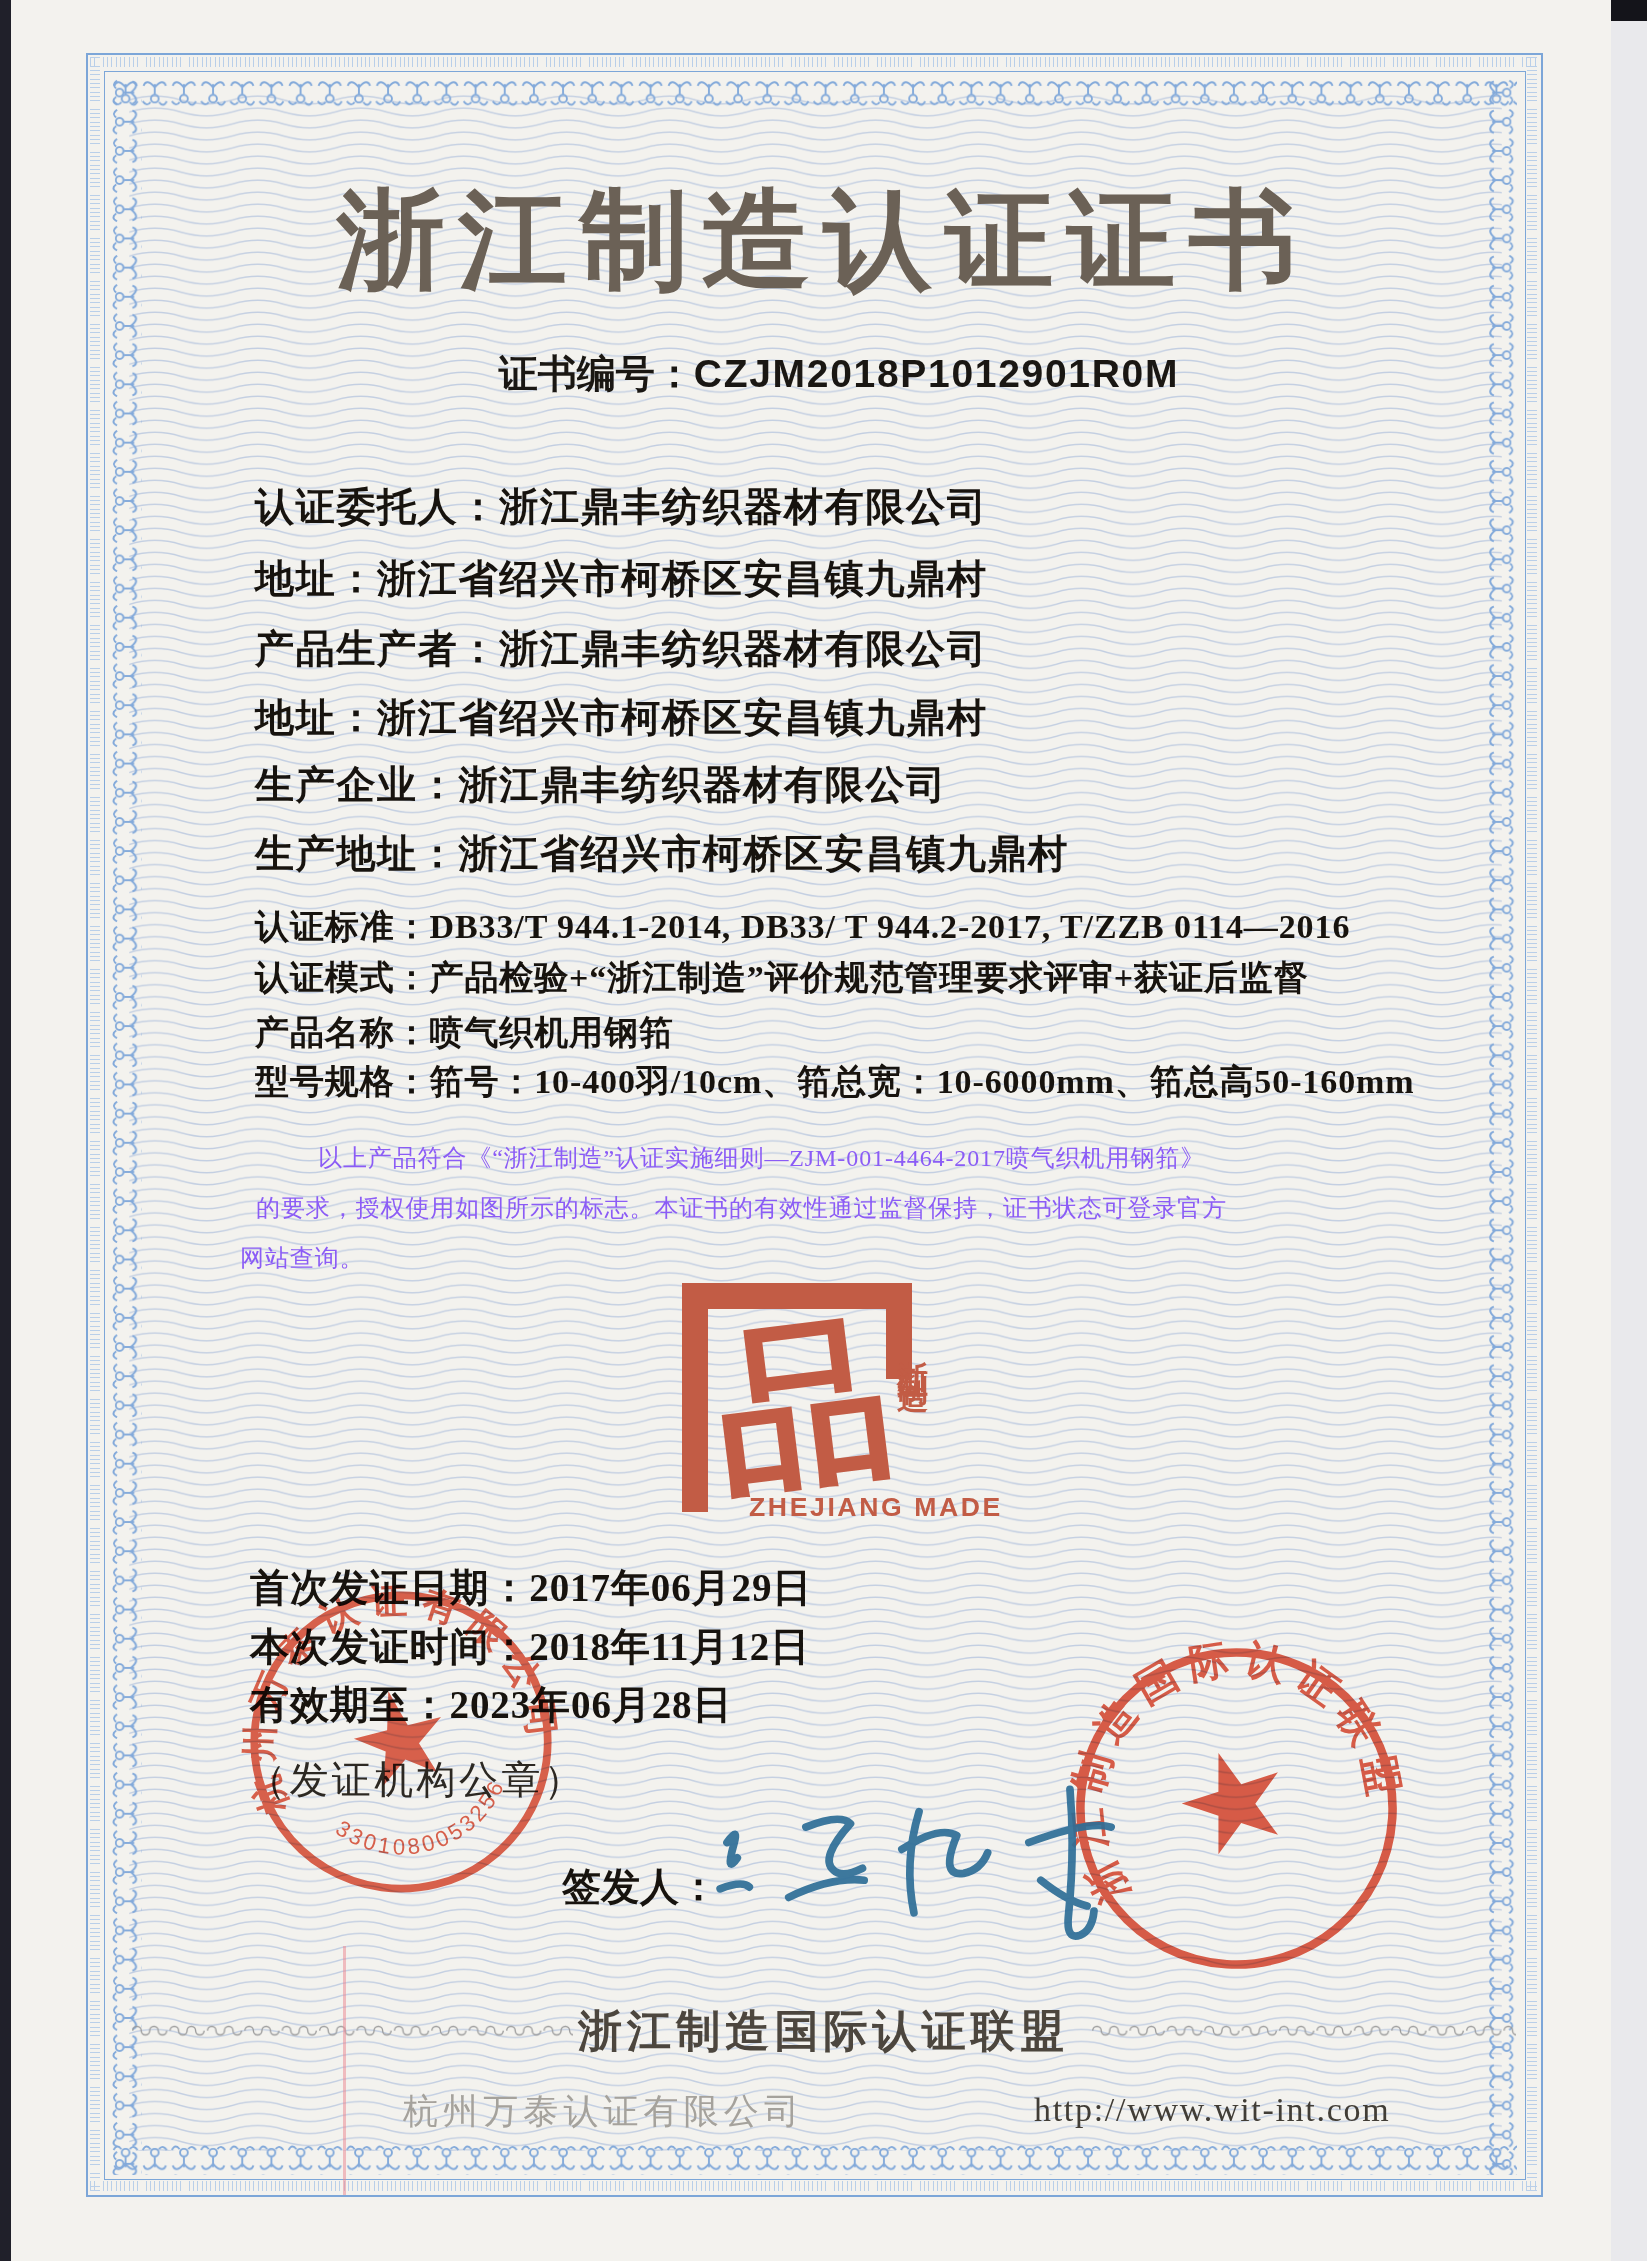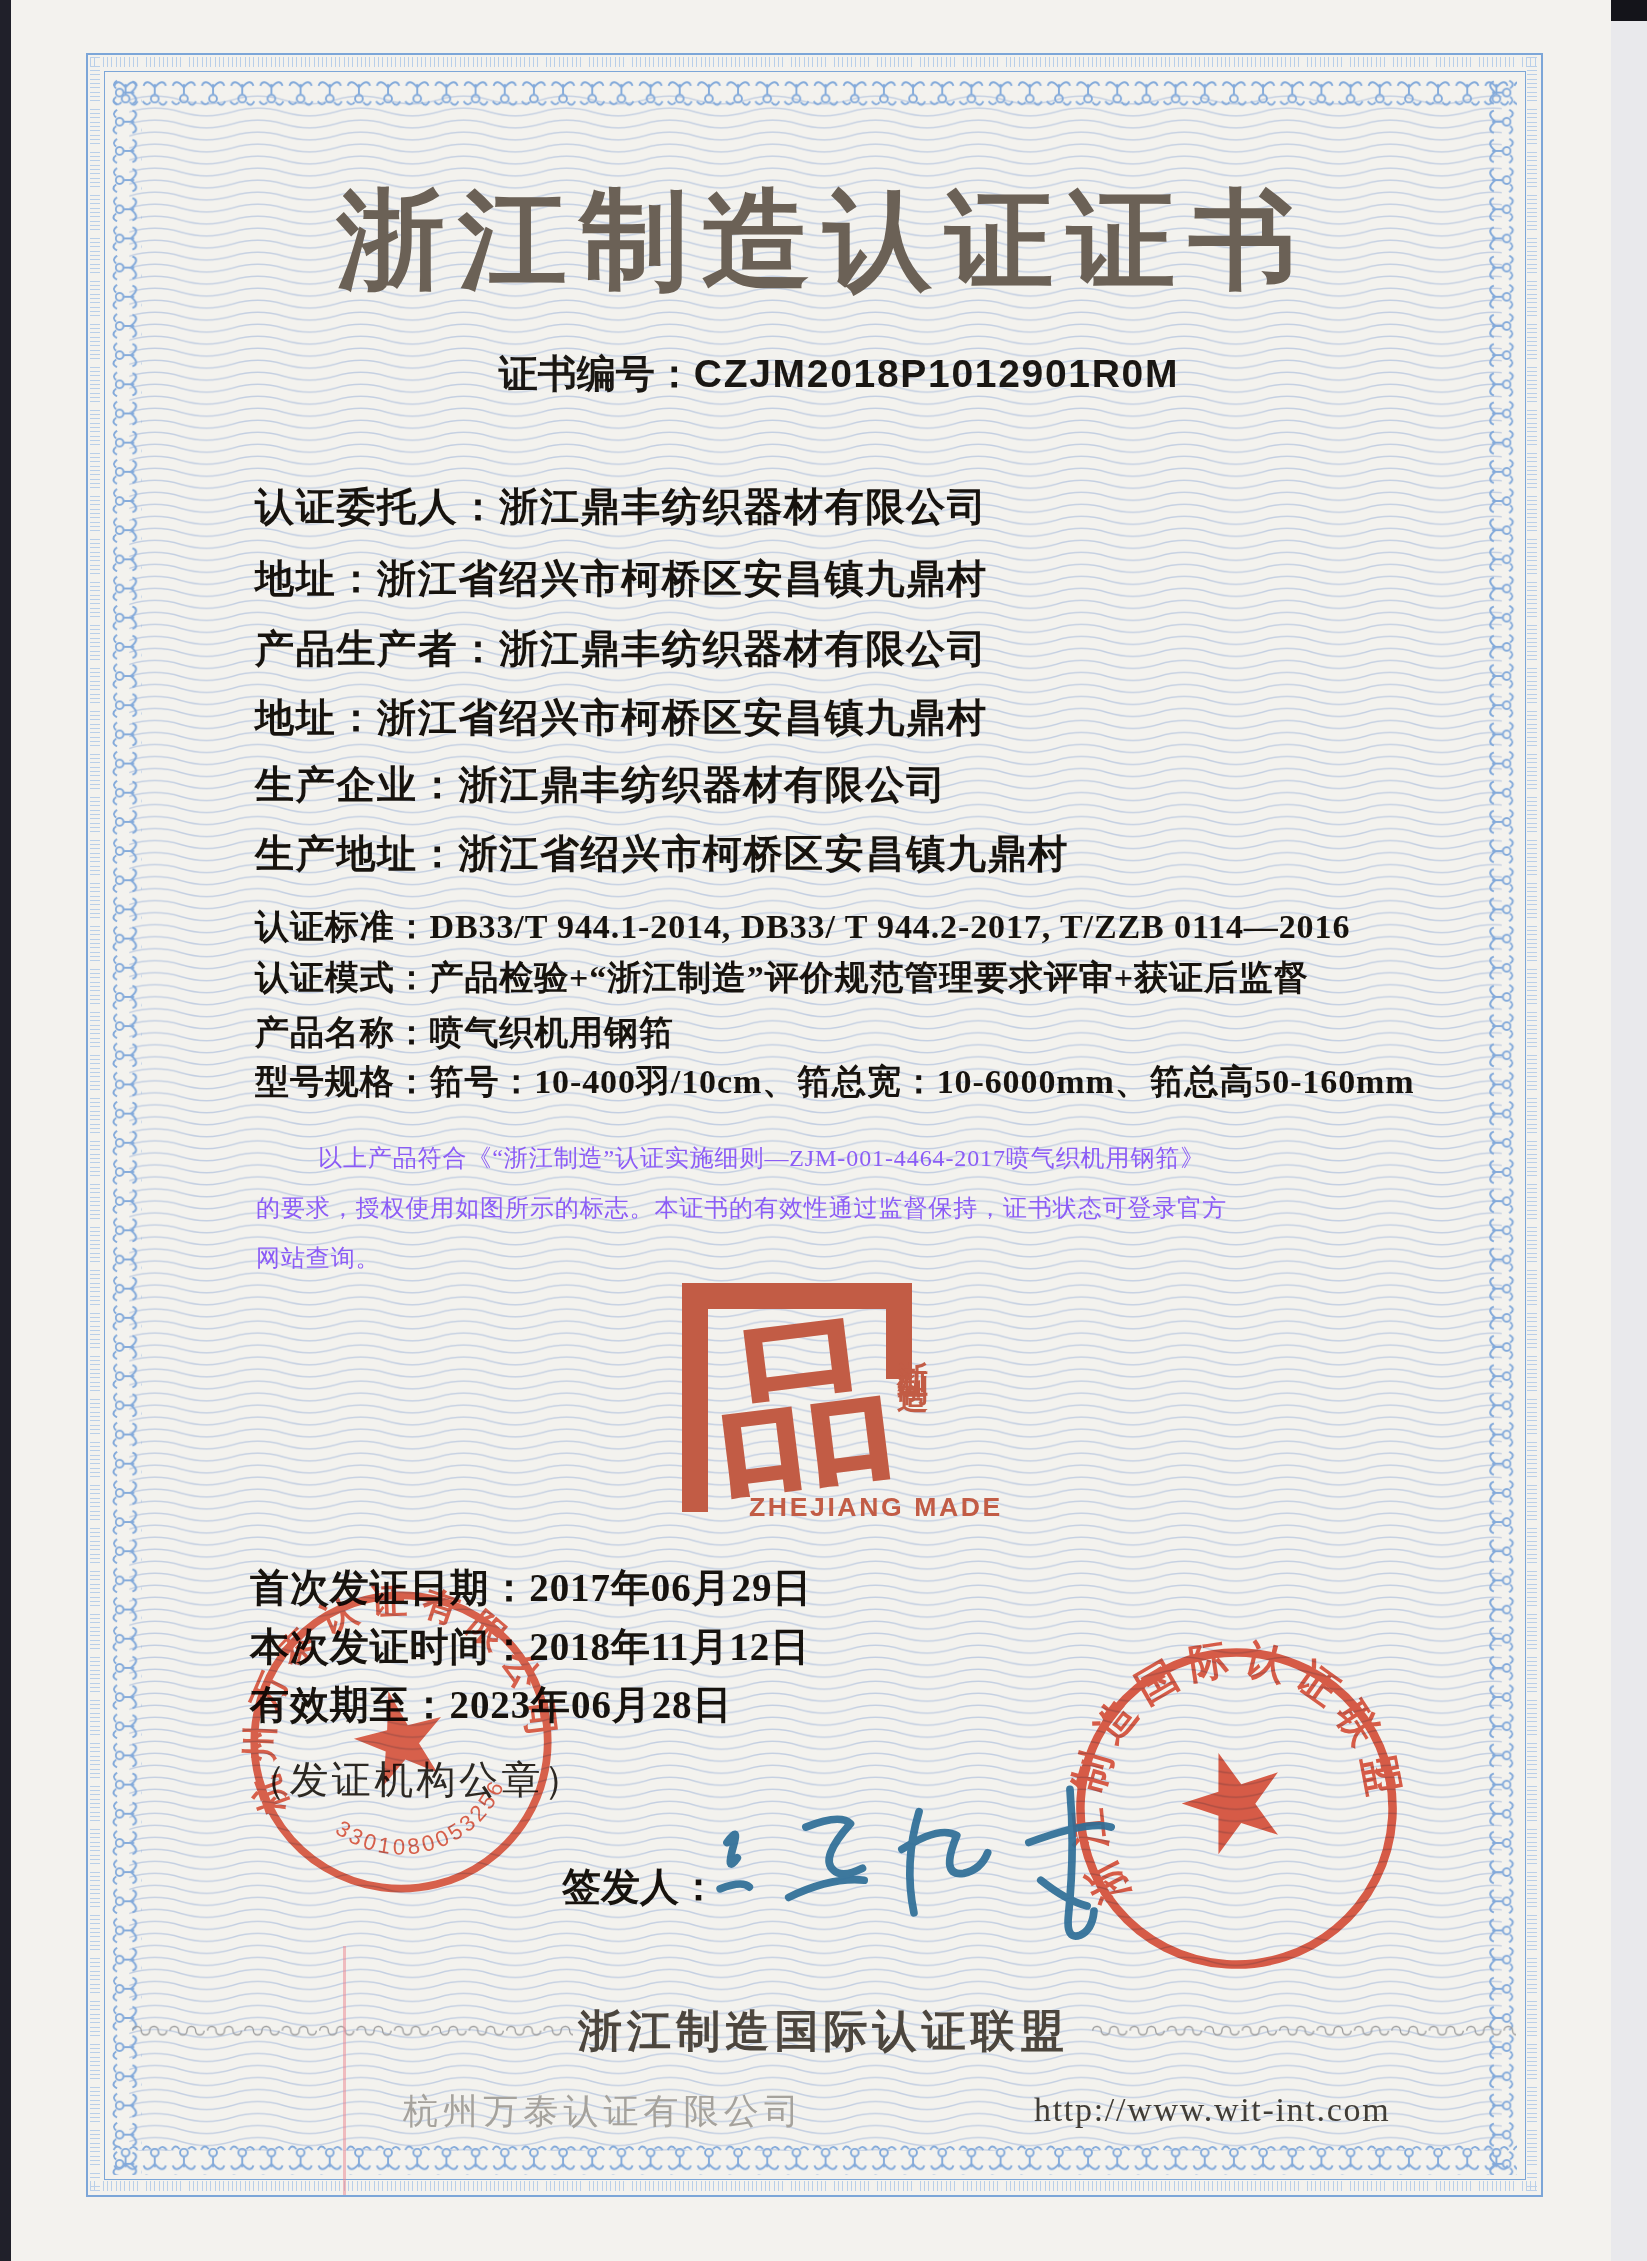--- a/index.html
+++ b/index.html
@@ -145,21 +145,21 @@
   <div class="info-line nowrap" style="top:827px;">生产地址：浙江省绍兴市柯桥区安昌镇九鼎村</div>
   <div class="info-line nowrap" style="top:758px;">生产企业：浙江鼎丰纺织器材有限公司</div>
 
   <div class="spec-line nowrap" style="top:904px;">认证标准：DB33/T 944.1-2014, DB33/ T 944.2-2017, T/ZZB 0114—2016</div>
   <div class="spec-line nowrap" style="top:955px;">认证模式：产品检验+“浙江制造”评价规范管理要求评审+获证后监督</div>
   <div class="spec-line nowrap" style="top:1010px;">产品名称：喷气织机用钢筘</div>
   <div class="spec-line nowrap" style="top:1059px;">型号规格：筘号：10-400羽/10cm、筘总宽：10-6000mm、筘总高50-160mm</div>
 
   <div class="para-line nowrap" style="left:318px;top:1142px;">以上产品符合《“浙江制造”认证实施细则—ZJM-001-4464-2017喷气织机用钢筘》</div>
   <div class="para-line nowrap" style="left:256px;top:1192px;">的要求，授权使用如图所示的标志。本证书的有效性通过监督保持，证书状态可登录官方</div>
-  <div class="para-line nowrap" style="left:256px;top:1242px;font-family:Liberation Mono, monospace;">网站查询。</div>
+  <div class="para-line nowrap" style="left:240px;top:1242px;font-family:Liberation Mono, monospace;">网站查询。</div>
 
   <div class="logo">
     <div class="logo-frame-part" style="left:0;top:0;width:230px;height:26px;"></div>
     <div class="logo-frame-part" style="left:204px;top:0;width:26px;height:96px;"></div>
     <div class="logo-frame-part" style="left:0;top:0;width:26px;height:229px;"></div>
     <div class="logo-glyph">品</div>
     <div class="logo-side">浙江制造</div>
     <div class="logo-bottom">ZHEJIANG MADE</div>
   </div>
 

